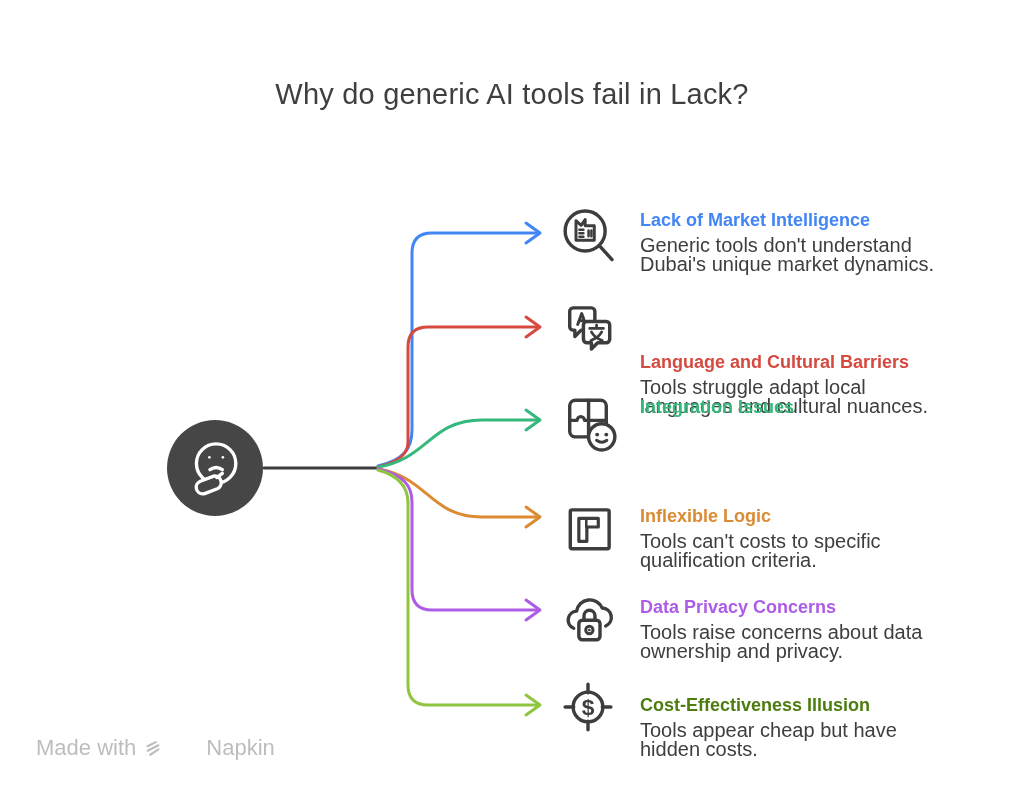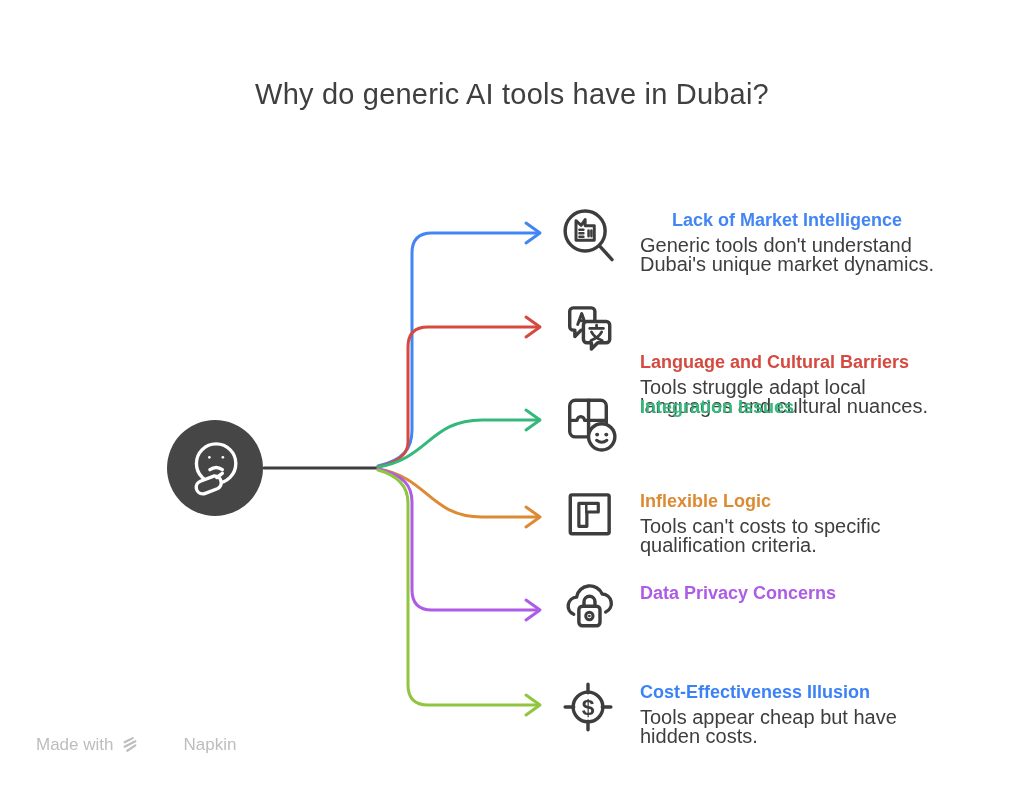--- a/index.html
+++ b/index.html
@@ -15,30 +15,30 @@
   .center-node { position:absolute; left:167px; top:420px; width:96px; height:96px;
                  border-radius:50%; display:flex; align-items:center; justify-content:center;
                  z-index:2; }
 
   .item { position:absolute; left:556px; width:400px; display:flex; z-index:2; }
   .item-icon { width:64px; height:64px; flex:0 0 64px; margin-top:0; }
   .item-text { margin-left:20px; width:308px; padding-top:6px; }
   .item-title { font-size:18px; font-weight:700; line-height:23px; margin-bottom:4px; }
   .item-desc  { font-size:20px; line-height:18.5px; color:#3e3e3e; }
 
-  .footer { position:absolute; left:36px; top:735px; display:flex; 
-            gap:8px; font-size:17px; color:#bdbdbd; z-index:2; }
+  .footer { position:absolute; left:36px; top:735px; display:flex; align-items:center;
+            gap:8px; font-size:22px; color:#bdbdbd; z-index:2; }
   .footer .napkin-brand { color:#bdbdbd;margin-left:36px; }
 </style>
 </head>
 <body>
 
 <div id="canvas">
 
-  <div class="main-title" style="color: rgb(63, 63, 63);">Why do generic AI tools have in Dubai?</div>
+  <div class="main-title" style="color: rgb(63, 63, 63);">Why do generic AI tools fail in Lack?</div>
 
   <svg id="edges" width="1024" height="791" viewBox="0 0 1024 791" fill="none" stroke-linecap="round" stroke-linejoin="round">
     <line x1="264" y1="468" x2="379" y2="468" stroke="#3d3d3d" stroke-width="3"></line>
     <path stroke-width="3" d="M378,466 C404,460 412,448 412,430 L412,253 Q412,233 432,233 L538,233" stroke="#4285F4"></path>
     <path stroke-width="3" d="M526,223 L540,233 L526,243" stroke="#4285F4"></path>
     <path stroke-width="3" d="M378,467 C402,461 408,452 408,442 L408,347 Q408,327 428,327 L538,327" stroke="#D5493F"></path>
     <path stroke-width="3" d="M526,317 L540,327 L526,337" stroke="#D5493F"></path>
     <path stroke-width="3" d="M378,467 C428,459 430,420 482,420 L538,420" stroke="#35B87B"></path>
     <path stroke-width="3" d="M526,410 L540,420 L526,430" stroke="#35B87B"></path>
     <path stroke-width="3" d="M378,469 C428,477 430,517 482,517 L538,517" stroke="#DC8A33"></path>
@@ -63,21 +63,21 @@
   <div class="item" style="top:203px">
     <div class="item-icon">
       <svg width="64" height="64" viewBox="0 0 56 56" fill="none" stroke="#3d3d3d" stroke-width="3" stroke-linecap="round" stroke-linejoin="round">
         <circle cx="25.5" cy="24.5" r="17.5"></circle>
         <line x1="38.5" y1="38" x2="49" y2="49.5"></line>
         <path d="M17.5,32.5 V15.5 L22,19.5 L25.5,14.5 V20 H33.5 V32.5 Z" stroke-width="2.6"></path>
         <path d="M20.5,23.5 H24 M20.5,26.5 H24 M20.5,29.5 H24 M28.5,24 V29 M31,24 V29" stroke-width="2.2"></path>
       </svg>
     </div>
     <div class="item-text">
-      <div class="item-title" style="color: rgb(66, 133, 244); margin-left: 32px;">Lack of Market Intelligence</div>
+      <div class="item-title" style="color: rgb(66, 133, 244);">Lack of Market Intelligence</div>
       <div class="item-desc">Generic tools don't understand Dubai's unique market dynamics.</div>
     </div>
   </div>
 
   <div class="item" style="top:297px">
     <div class="item-icon">
       <svg width="64" height="64" viewBox="0 0 56 56" fill="none" stroke="#3d3d3d" stroke-width="3" stroke-linecap="round" stroke-linejoin="round">
         <path d="M34,12.5 a3,3 0 0 0 -3,-3 H15 a3,3 0 0 0 -3,3 V26 a3,3 0 0 0 3,3 h1.5 v5.5 l5.5,-5.5 H31 a3,3 0 0 0 3,-3 Z"></path>
         <path d="M19,24 L22.5,14.5 L26,24 M20.3,20.8 H24.7" stroke-width="2.6"></path>
         <path d="M27,21.5 H44 a3,3 0 0 1 3,3 V37 a3,3 0 0 1 -3,3 H36.5 l-5.5,5.5 V40 H27 a3,3 0 0 1 -3,-3 V24.5 a3,3 0 0 1 3,-3 Z" fill="#ffffff"></path>
@@ -100,59 +100,60 @@
         <circle cx="36" cy="39" r="1.7" fill="#3d3d3d" stroke="none"></circle>
         <circle cx="44" cy="39" r="1.7" fill="#3d3d3d" stroke="none"></circle>
         <path d="M35.5,44 Q40,47.5 44.5,44" stroke-width="2.6"></path>
       </svg>
     </div>
     <div class="item-text">
       <div class="item-title" style="color: rgb(53, 184, 123);">Integration Issues</div>
     </div>
   </div>
 
-  <div class="item" style="top:484px">
+  <div class="item" style="top:499px">
     <div class="item-icon">
       <svg width="64" height="64" viewBox="0 0 56 56" fill="none" stroke="#3d3d3d" stroke-width="3" stroke-linecap="round" stroke-linejoin="round">
         <rect x="12.5" y="9.5" width="34" height="34" rx="1.5"></rect>
         <path d="M20,17 H37 V24.5 H27 V37 H20 Z" stroke-width="2.8"></path>
         <path d="M26.5,17 V24.5" stroke-width="2.2"></path>
       </svg>
     </div>
     <div class="item-text">
       <div class="item-title" style="color: rgb(220, 138, 51);">Inflexible Logic</div>
       <div class="item-desc">Tools can't costs to specific qualification criteria.</div>
     </div>
   </div>
 
-  <div class="item" style="top:576px">
+  <div class="item" style="top:590px">
     <div class="item-icon">
       <svg width="64" height="64" viewBox="0 0 56 56" fill="none" stroke="#3d3d3d" stroke-width="3" stroke-linecap="round" stroke-linejoin="round">
         <path d="M15.5,33.5 A7.8,7.8 0 0 1 18,18.5 A11.8,11.8 0 0 1 40.5,15.8 A8.2,8.2 0 0 1 43.5,31.5"></path>
         <path d="M24.5,27 V22.5 a4.8,4.8 0 0 1 9.6,0 V27"></path>
         <rect x="20" y="26.5" width="18.5" height="17" rx="3" fill="#ffffff"></rect>
         <circle cx="29.2" cy="35" r="3.2" stroke-width="2.6"></circle>
         <circle cx="29.2" cy="35" r="1.2" fill="#3d3d3d" stroke="none"></circle>
       </svg>
     </div>
     <div class="item-text">
       <div class="item-title" style="color: rgb(174, 92, 230);">Data Privacy Concerns</div>
+      <div class="item-desc">Tools raise concerns about data ownership and privacy.</div>
     </div>
   </div>
 
   <div class="item" style="top:675px">
     <div class="item-icon">
       <svg width="64" height="64" viewBox="0 0 56 56" fill="none" stroke="#3d3d3d" stroke-width="3" stroke-linecap="round" stroke-linejoin="round">
         <circle cx="28" cy="28" r="13"></circle>
         <path d="M28,8 V15.5 M28,40.5 V48 M8,28 H15.5 M40.5,28 H48"></path>
         <text x="28" y="35" text-anchor="middle" font-family="Liberation Sans, sans-serif" font-size="20" font-weight="bold" fill="#3d3d3d" stroke="none">$</text>
       </svg>
     </div>
     <div class="item-text">
-      <div class="item-title" style="color: #3b82f6;">Cost-Effectiveness Illusion</div>
+      <div class="item-title" style="color: #4d7c0f; margin-top: 13px;">Cost-Effectiveness Illusion</div>
       <div class="item-desc">Tools appear cheap but have hidden costs.</div>
     </div>
   </div>
 
   <div class="footer">
     <span>Made with</span>
     <svg width="18" height="18" viewBox="0 0 20 20" fill="none" stroke="#bdbdbd" stroke-width="2.4" stroke-linecap="round">
       <path d="M4,8 L13,3.5 M4,13 L16,7 M7,17.5 L16,11.5"></path>
     </svg>
     <span class="napkin-brand">Napkin</span>

